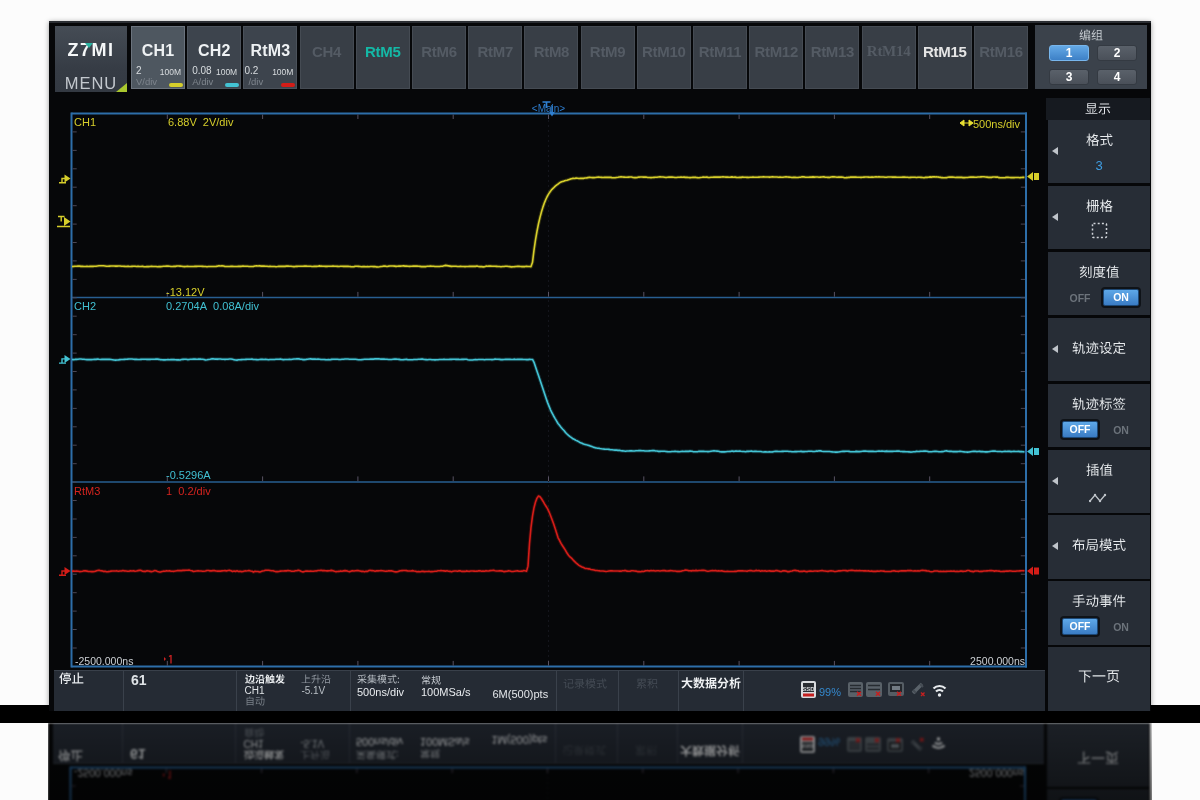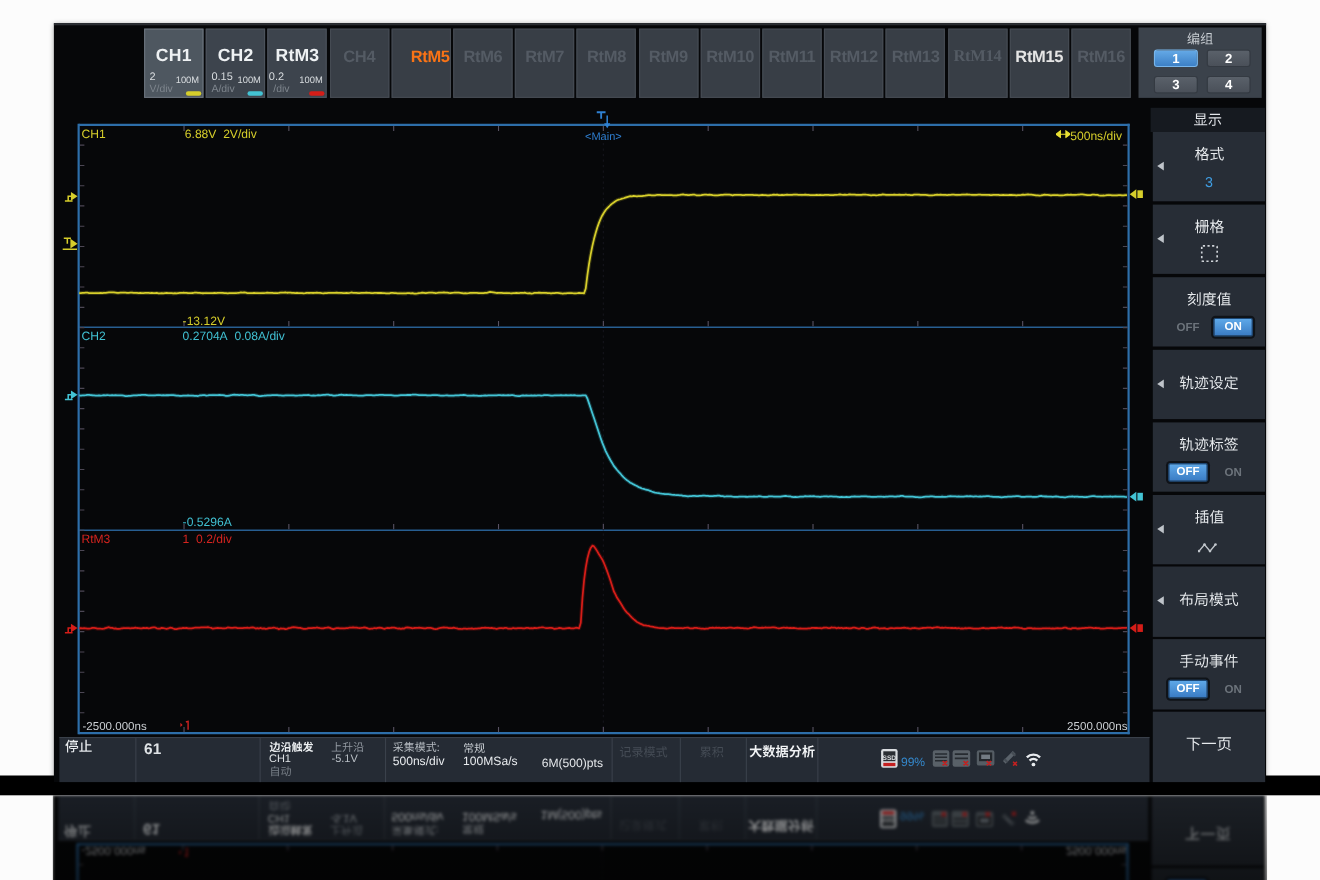--- a/index.html
+++ b/index.html
@@ -11,46 +11,52 @@
 .arr{position:absolute;left:4px;width:0;height:0;border-right:6px solid #bfc4ca;border-top:4.5px solid transparent;border-bottom:4.5px solid transparent}
 .offon{position:absolute;width:100%;height:18px}
 .bluebtn{position:absolute;background:linear-gradient(#5ea8e8,#3a7cc4);border:1px solid #1d4875;border-radius:2px;color:#fff;font-size:10.5px;font-weight:bold;width:36px;height:17px;text-align:center;line-height:15px;box-shadow:0 0 0 2px rgba(10,13,18,0.8)}
 .dimtxt{position:absolute;color:#6c737b;font-size:10.5px;font-weight:bold;width:30px;text-align:center;top:3px}
 .sep{position:absolute;top:0;width:1px;height:100%;background:#3a414b}
 .cellt{position:absolute;font-size:10px;color:#c6cbd0;white-space:nowrap}
 </style></head><body>
 <div class="abs" style="left:0;top:705px;width:1200px;height:18px;background:#000"></div>
 <div id="screen" class="scr">
 <div class="abs" style="left:0;top:0;width:100%;height:2px;background:#2b2e33"></div>
+<div class="abs" style="left:6px;top:5px;width:72px;height:66px;background:linear-gradient(#454c55,#363c45 65%,#333942)">
+<div class="abs" style="width:100%;top:14px;text-align:center;color:#f5f7f8;font-size:18px;font-weight:bold;letter-spacing:1.5px">Z7MI</div>
+<div class="abs" style="left:30px;top:17px;width:0;height:0;border-left:4.5px solid transparent;border-right:4.5px solid transparent;border-top:5px solid #2ab3a1"></div>
+<div class="abs" style="width:100%;top:48px;text-align:center;color:#c3c8ce;font-size:16.5px;letter-spacing:1px">MENU</div>
+<div class="abs" style="right:0;bottom:0;width:0;height:0;border-left:11px solid transparent;border-bottom:9px solid #a9c72e"></div>
+</div>
 <div class="tab" style="left:82.0px;background:#4e5760;border:1px solid #6b737d">
 <div class="tname" style="color:#eef1f3;">CH1</div>
 <div class="abs" style="left:4px;top:38px;font-size:10px;color:#d8dcdf">2</div>
 <div class="abs" style="right:3px;top:39.5px;font-size:8.5px;color:#d8dcdf">100M</div>
 <div class="abs" style="left:4px;top:49px;font-size:9.5px;color:#7e858d">V/div</div>
 <div class="abs" style="left:37px;top:56px;width:14px;height:4px;border-radius:2px;background:#d6ce2b"></div>
 </div>
 <div class="tab" style="left:138.2px;background:#3d444d;border:1px solid #4b525b">
 <div class="tname" style="color:#eef1f3;">CH2</div>
-<div class="abs" style="left:4px;top:38px;font-size:10px;color:#d8dcdf">0.15</div>
+<div class="abs" style="left:4px;top:38px;font-size:10px;color:#d8dcdf">0.08</div>
 <div class="abs" style="right:3px;top:39.5px;font-size:8.5px;color:#d8dcdf">100M</div>
 <div class="abs" style="left:4px;top:49px;font-size:9.5px;color:#7e858d">A/div</div>
 <div class="abs" style="left:37px;top:56px;width:14px;height:4px;border-radius:2px;background:#43c3d4"></div>
 </div>
 <div class="tab" style="left:194.4px;background:#3d444d;border:1px solid #4b525b">
 <div class="tname" style="color:#eef1f3;">RtM3</div>
 <div class="abs" style="left:0;top:38px;font-size:10px;color:#d8dcdf">0.2</div>
 <div class="abs" style="right:3px;top:39.5px;font-size:8.5px;color:#d8dcdf">100M</div>
 <div class="abs" style="left:4px;top:49px;font-size:9.5px;color:#7e858d">/div</div>
 <div class="abs" style="left:37px;top:56px;width:14px;height:4px;border-radius:2px;background:#d41d18"></div>
 </div>
 <div class="tab" style="left:250.6px;">
 <div class="tname" style="color:#545b64;font-size:15px;letter-spacing:-0.3px;top:16px;">CH4</div>
 </div>
 <div class="tab" style="left:306.8px;">
-<div class="tname" style="color:#f97316;font-size:15px;letter-spacing:-0.3px;top:16px;text-align:right;">RtM5</div>
+<div class="tname" style="color:#14b8a6;font-size:15px;letter-spacing:-0.3px;top:16px;">RtM5</div>
 </div>
 <div class="tab" style="left:363.0px;">
 <div class="tname" style="color:#545b64;font-size:15px;letter-spacing:-0.3px;top:16px;">RtM6</div>
 </div>
 <div class="tab" style="left:419.2px;">
 <div class="tname" style="color:#545b64;font-size:15px;letter-spacing:-0.3px;top:16px;">RtM7</div>
 </div>
 <div class="tab" style="left:475.4px;">
 <div class="tname" style="color:#545b64;font-size:15px;letter-spacing:-0.3px;top:16px;">RtM8</div>
 </div>
@@ -120,21 +126,21 @@
         <path d="M10,554.2 h7 M13,554.2 v-4.2 h3" stroke="#d41d18" stroke-width="1.4" fill="none"></path>
         <path d="M21.5,200.5 l-6.5,-4.5 v9 z" fill="#d6ce2b"></path>
         <path d="M9,195.5 h6.5 M12.2,195.5 v5 M8,205.5 h13" stroke="#d6ce2b" stroke-width="1.4" fill="none"></path>
         <path d="M493.5,81 h8 M497.5,81 v6" stroke="#2f80d2" stroke-width="1.7" fill="none"></path>
         <path d="M503,84 v8" stroke="#2f80d2" stroke-width="1.4" fill="none"></path>
         <path d="M500.2,91 h5.6 l-2.8,4.5 z" fill="#2f80d2"></path>
       </g>
     </svg>
 <div class="abs" style="left:25px;top:94.5px;color:#d6ce2b;font-size:11px;white-space:nowrap">CH1</div>
 <div class="abs" style="left:119px;top:94.5px;color:#d6ce2b;font-size:11px;white-space:nowrap">6.88V&nbsp;&nbsp;2V/div</div>
-<div class="abs" style="left:499.5px;top:98px;transform:translateX(-50%);color:#2e7dce;font-size:10px;white-space:nowrap">&lt;Main&gt;</div>
+<div class="abs" style="left:499.5px;top:82px;transform:translateX(-50%);color:#2e7dce;font-size:10px;white-space:nowrap">&lt;Main&gt;</div>
 <div class="abs" style="right:131px;top:97px;color:#d6ce2b;font-size:11px;white-space:nowrap"><svg width="13" height="8" viewBox="0 0 13 8" style="display:inline-block;vertical-align:1px">
         <path d="M0,4 l4,-3 v6 z M13,4 l-4,-3 v6 z M3,4 h7" fill="#e8df33" stroke="#e8df33" stroke-width="1"></path>
       </svg>500ns/div</div>
 <div class="abs" style="left:117px;top:264.5px;color:#d6ce2b;font-size:11px;white-space:nowrap">-13.12V</div>
 <div class="abs" style="left:25px;top:278.5px;color:#41c0d2;font-size:11px;white-space:nowrap">CH2</div>
 <div class="abs" style="left:117px;top:278.5px;color:#41c0d2;font-size:11px;white-space:nowrap">0.2704A&nbsp;&nbsp;0.08A/div</div>
 <div class="abs" style="left:117px;top:447.5px;color:#41c0d2;font-size:11px;white-space:nowrap">-0.5296A</div>
 <div class="abs" style="left:25px;top:463.5px;color:#d5241f;font-size:11px;white-space:nowrap">RtM3</div>
 <div class="abs" style="left:117px;top:463.5px;color:#d5241f;font-size:11px;white-space:nowrap">1&nbsp;&nbsp;0.2/div</div>
 <div class="abs" style="left:26px;top:633.5px;color:#ccd0d4;font-size:10.5px;white-space:nowrap">-2500.000ns</div>

